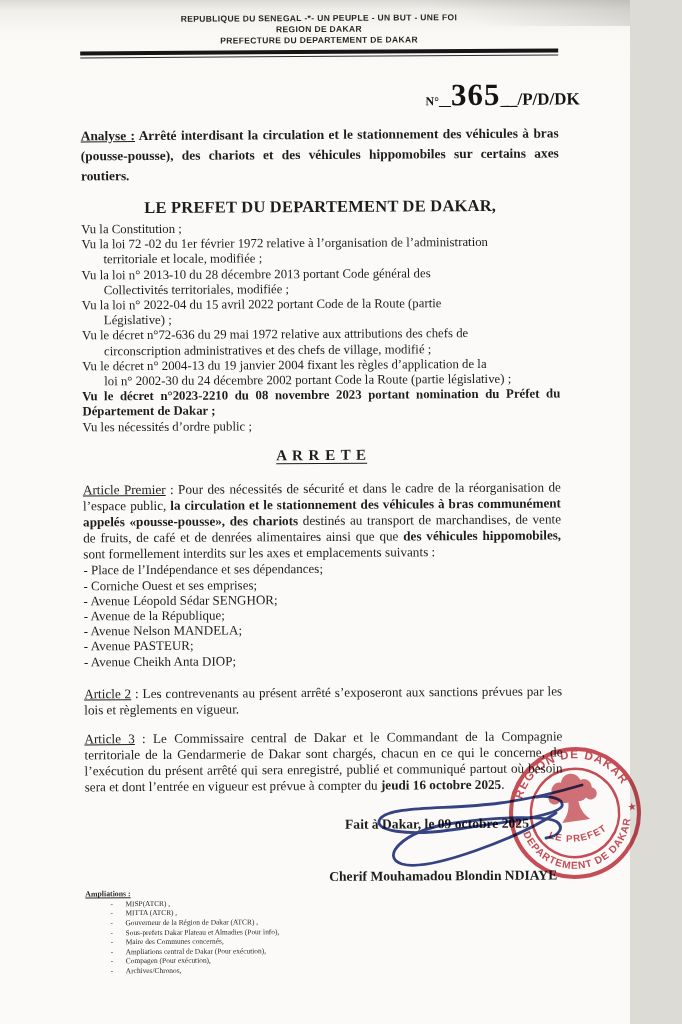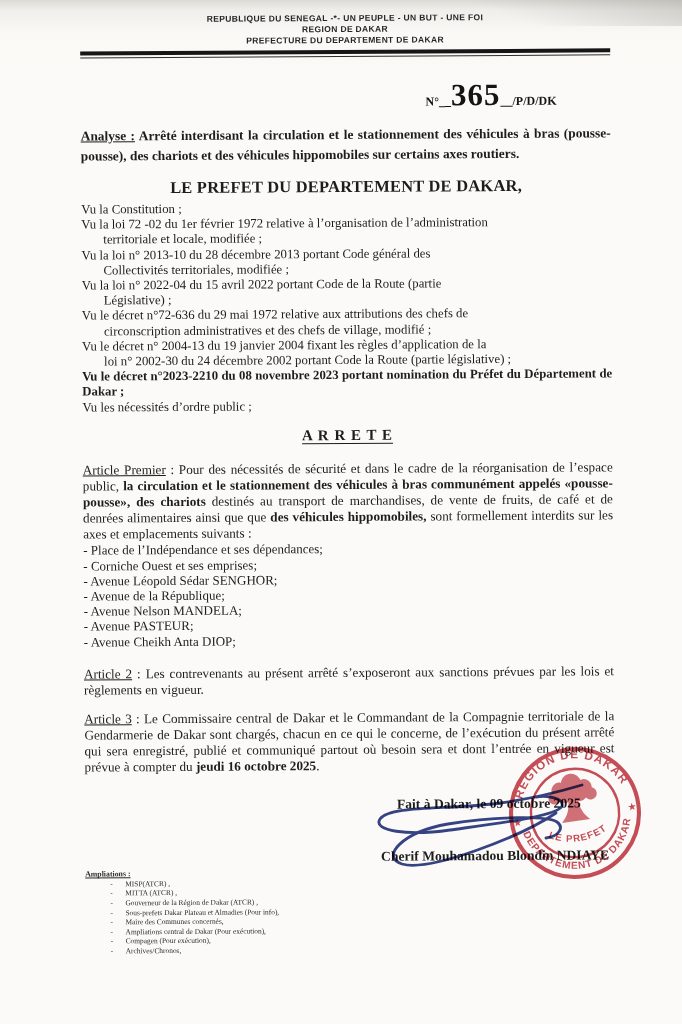--- a/index.html
+++ b/index.html
@@ -3,21 +3,21 @@
 <meta charset="utf-8">
 <style>
   html,body{margin:0;padding:0;}
   body{
     width:682px;height:1024px;overflow:hidden;
     background:#dddbd6;
     font-family:"Liberation Serif",serif;
     color:#1d1d1d;
   }
   .page{
-    position:relative;width:682px;height:1024px;
+    position:relative;width:630px;height:1024px;
     background:linear-gradient(180deg,#dcdad5 0px,#efeeea 10px,#faf9f6 34px,#fbfaf8 120px,#fbfaf8 100%);
   }
   .photo-edge{
     position:absolute;top:0;right:0;width:240px;height:26px;
     background:linear-gradient(200deg,rgba(150,148,142,.38),rgba(150,148,142,0) 70%);
     pointer-events:none;
   }
   .content{
     position:absolute;inset:0;
     box-sizing:border-box;
@@ -34,21 +34,21 @@
     margin-top:4px;height:2px;
     border-top:4px solid #161616;
     border-bottom:1.2px solid #2c2c2c;
   }
   .refline{
     margin-top:21px;padding-left:345px;white-space:nowrap;
     font-weight:bold;color:#141414;
   }
   .ref-prefix{font-size:12px;}
   .ref-number{font-size:31px;letter-spacing:1px;text-align:right;}
-  .ref-suffix{font-size:12px;}
+  .ref-suffix{font-size:17px;}
   .analyse{
     margin:11px 0 0;font-weight:bold;font-size:13.4px;line-height:20px;
     text-align:justify;
   }
   .analyse .label{text-decoration:underline;}
   .doc-title{
     margin:12px 0 0;text-align:center;
     font-size:16.5px;font-weight:bold;letter-spacing:.2px;
   }
   .visas{margin-top:4px;font-size:12.8px;line-height:15.2px;}

